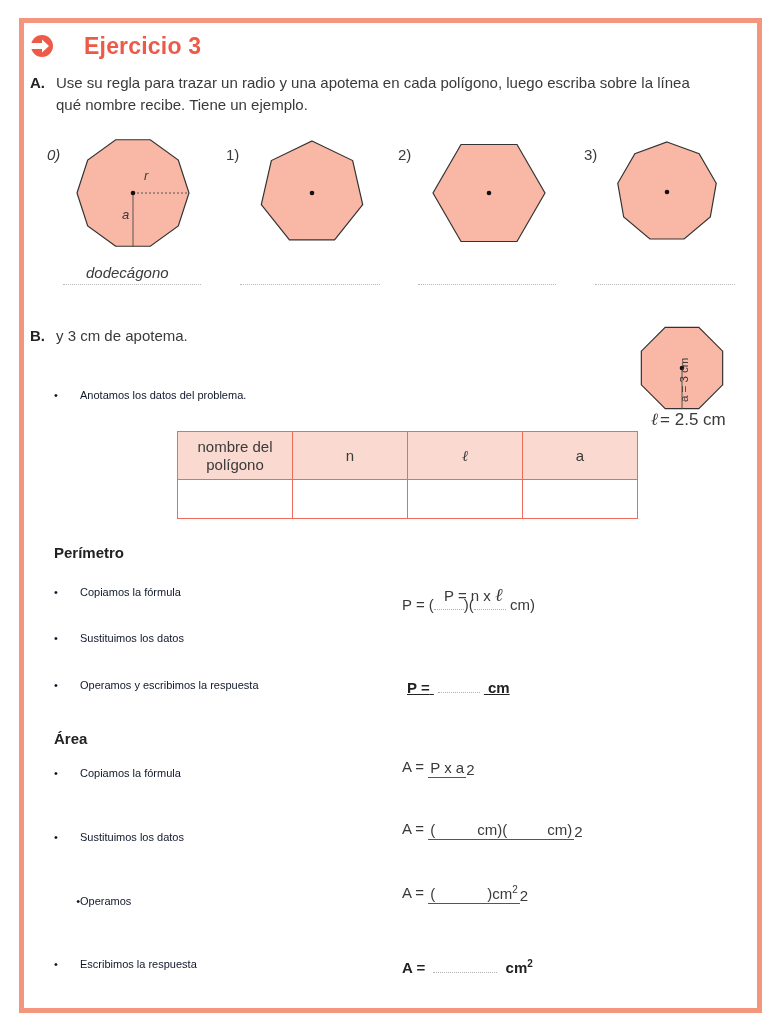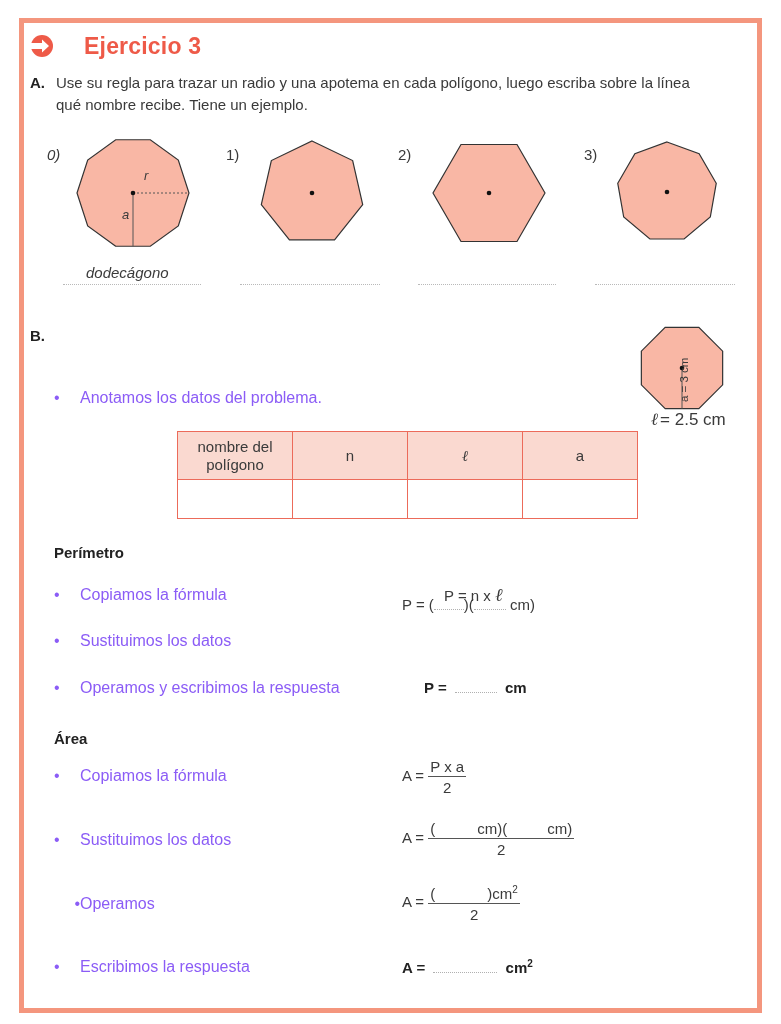--- a/index.html
+++ b/index.html
@@ -15,26 +15,26 @@
   .para { font-size:15px; line-height:22px; color:#3a3a3a; }
   .label-num { font-size:15px; color:#3a3a3a; }
   .italic { font-style:italic; }
   .dotline { border-bottom:1px dotted #b9b9b9; height:0; }
   .ex-answer { font-size:15px; font-style:italic; color:#3a3a3a; }
   table.data { border-collapse:collapse; position:absolute; left:177px; top:431px; }
   table.data td { border:1.5px solid #ec6b5a; width:112px; text-align:center; font-size:15px; color:#3a3a3a; }
   table.data tr.head td { background:#fad9d0; height:45px; line-height:18px; }
   table.data tr.body td { background:#ffffff; height:36px; }
   .subhead { font-weight:bold; font-size:15px; color:#222; }
-  .bullet-row { font-size:16px; color:#8b5cf6; }
+  .bullet-row { font-size:11px; color:#0f172a; }
   .bullet { display:inline-block; width:26px; }
   .formula { font-size:15px; color:#3a3a3a; white-space:nowrap; }
   .bold { font-weight:bold; color:#222; }
   .blank { display:inline-block; border-bottom:1px dotted #b0b0b0; vertical-align:baseline; }
-  .frac { display:inline-flex; flex-direction:column; align-items:center; vertical-align:middle; }
+  .frac { display:inline-flex; align-items:center; vertical-align:middle; }
   .frac .num { padding:0 2px 1px 2px; border-bottom:1.3px solid #555; white-space:nowrap; }
   .frac .den { padding-top:2px; }
   .ell { font-family:"DejaVu Serif", serif; font-style:italic; }
   sup { font-size:10px; }
 </style>
 </head>
 <body>
 
 <div class="frame"></div>
 
@@ -81,20 +81,21 @@
 <div class="abs ex-answer" style="left:86px; top:264px;">dodecágono</div>
 <div class="abs dotline" style="left:63px; top:284px; width:138px;"></div>
 <div class="abs dotline" style="left:240px; top:284px; width:140px;"></div>
 <div class="abs dotline" style="left:418px; top:284px; width:138px;"></div>
 <div class="abs dotline" style="left:595px; top:284px; width:140px;"></div>
 
 <div class="abs para" style="left:30px; top:325px;">
   <span class="sec-letter">B.</span>
 </div>
 <div class="abs para" style="left:56px; top:325px; width:560px;">
+  <div>y 3 cm de apotema.</div>
 </div>
 
 <svg class="abs" style="left:630px; top:318px;" width="110" height="100">
   <g id="oct-group">
       <polygon points="35.16192897593605,90.65069943049662 11.349300569503384,66.83807102406395 11.34930056950337,33.16192897593608 35.161928975936064,9.349300569503377 68.83807102406396,9.349300569503392 92.65069943049662,33.161928975936064 92.65069943049663,66.83807102406392 68.83807102406394,90.65069943049662" fill="#f9b7a5" stroke="#333" stroke-width="1.2"></polygon>
       <line x1="52" y1="50" x2="52" y2="90.65069943049662" stroke="#555" stroke-width="1"></line>
       <circle cx="52" cy="50" r="2.3" fill="#111"></circle>
     </g>
 </svg>
 <div class="abs" style="left:678px; top:348px; font-size:11.5px; color:#3a3a3a; transform:rotate(-90deg); transform-origin:left top; white-space:nowrap; top:402px;">a = 3 cm</div>
@@ -135,21 +136,21 @@
 <div class="abs bullet-row" style="left:54px; top:632px;">
   <span class="bullet">•</span><span>Sustituimos los datos</span>
 </div>
 <div class="abs formula" style="left:402px; top:596px;">
   <span>P = (</span><span class="blank" style="width:30px;"></span><span>)(</span><span class="blank" style="width:32px;"></span><span> cm)</span>
 </div>
 
 <div class="abs bullet-row" style="left:54px; top:679px;">
   <span class="bullet">•</span><span>Operamos y escribimos la respuesta</span>
 </div>
-<div class="abs formula bold" style="left:424px; top:679px;">
+<div class="abs formula bold" style="left:407px; top:679px;text-decoration:underline;">
   <span>P =</span>
   <span class="blank" style="width:42px; margin:0 4px;"></span>
   <span>cm</span>
 </div>
 
 <div class="abs subhead" style="left:54px; top:730px;">Área</div>
 
 <div class="abs bullet-row" style="left:54px; top:767px;">
   <span class="bullet">•</span><span>Copiamos la fórmula</span>
 </div>

